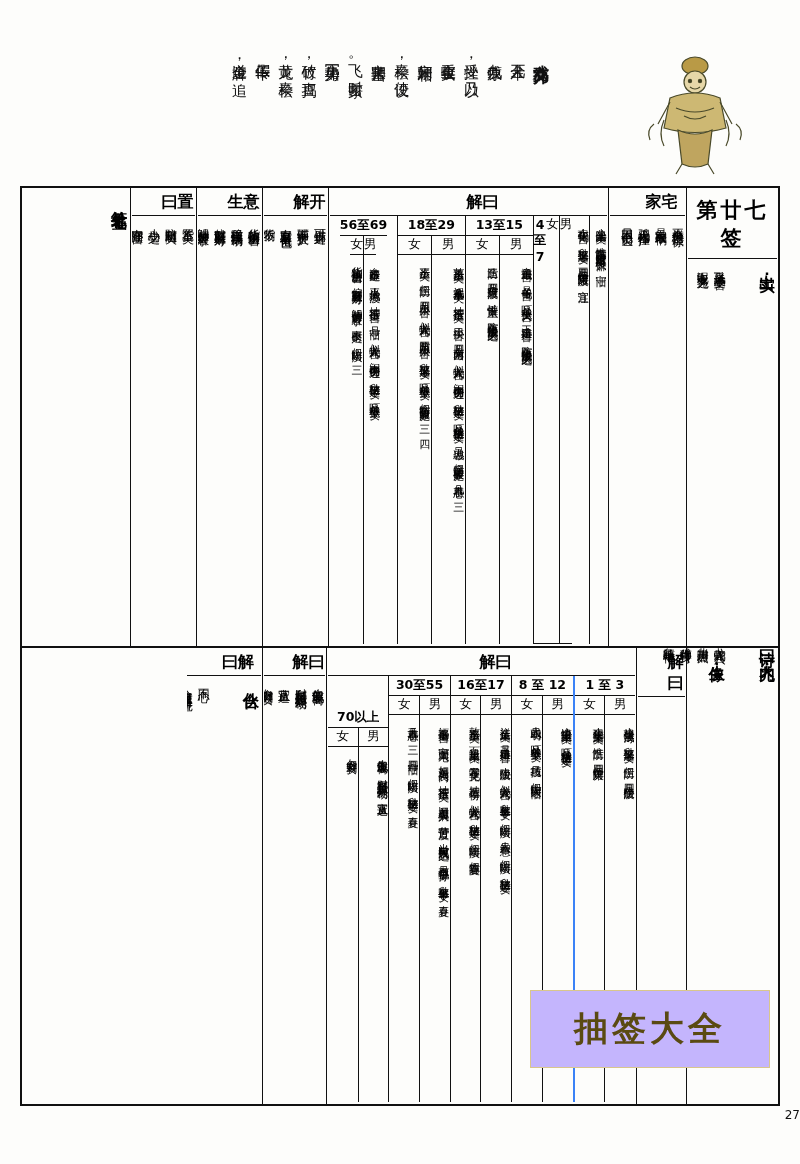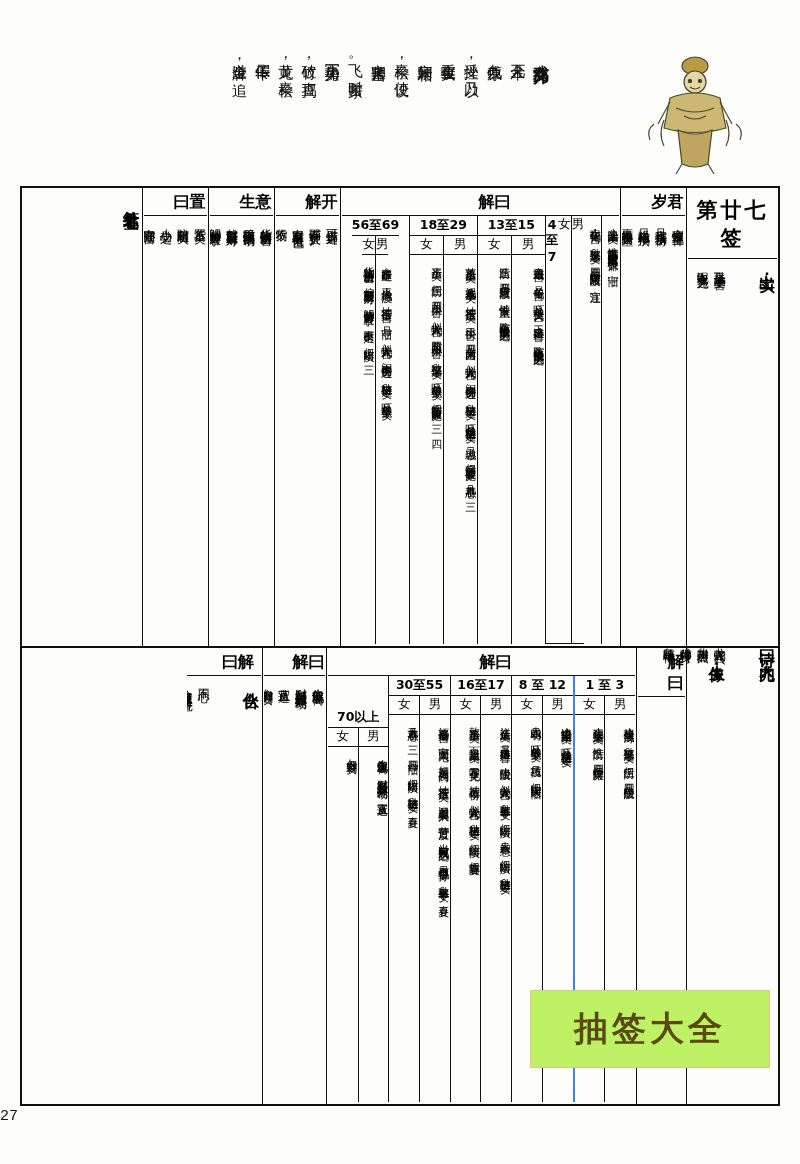--- a/index.html
+++ b/index.html
@@ -105,37 +105,36 @@
 
   .twocol { display: flex; flex-direction: row-reverse; flex: 1; }
   .twocol > div { flex: 1; display: flex; flex-direction: row-reverse; justify-content: flex-start; padding: 3px 1px; overflow: hidden; }
   .twocol > div:first-child { border-left: 1px solid #111; }
 
   
   #banner {
     position: absolute;
     left: 530px; top: 990px;
     width: 240px; height: 78px;
-    background: #bef264;
+    background: #c4b5fd;
     border: 1px solid #d9c68c;
     display: flex; align-items: center; justify-content: center;
   }
   #banner span {
     font-size: 34px;
     font-weight: bold;
     color: #5a4a12;
     letter-spacing: 4px;
   }
   #pagenum {
     position: absolute;
     left: 0; right: 0; top: 1108px;
-    text-align: left;
-    font-size: 15px;
+    text-align: right;
+    font-size: 12px;
     color: #111;
-    font-family: Liberation Mono, monospace;
   }
 </style>
 </head>
 <body>
 
 <div id="page">
 
   <div id="intro">
     <div class="v col title">戏文简介</div>
     <div class="v col">金兀术</div>
@@ -181,32 +180,32 @@
         <div class="stack">
           <div class="hdr big" style="padding:6px 0;">第廿七签</div>
           <div class="body">
             <div class="v col-t med">出实：</div>
             <div class="v col-t sm">岳飞风波亭受害</div>
             <div class="v col-t sm">泥中取禽之兆</div>
           </div>
         </div>
       </div>
 
-
-      <div class="cell" style="width:66px;">
-        <div class="stack">
-          <div class="hdr med">岁君</div>
-          <div class="body">
-            <div class="v col-t sm">家舍惶惶主不祥</div>
-            <div class="v col-t sm">且宜作福永祈祷</div>
-            <div class="v col-t sm">只缘先祖作祸殃</div>
-            <div class="v col-t sm">更答家门香火堂</div>
-          </div>
-        </div>
-      </div>
+      <div class="cell" style="width:78px;">
+        <div class="stack">
+          <div class="hdr med">家宅</div>
+          <div class="body">
+            <div class="v col-t sm">不祥值梦已虚惊</div>
+            <div class="v col-t sm">是家神来取祸</div>
+            <div class="v col-t sm">鸡犬无端作怪声</div>
+            <div class="v col-t sm">只因不记旧亡灵</div>
+          </div>
+        </div>
+      </div>
+
 
       <div class="cell" style="width:280px;">
         <div class="stack">
           <div class="hdr med">解曰</div>
           <div style="display:flex;flex-direction:row-reverse;flex:1;">
 
             <div style="flex:1;display:flex;flex-direction:row;border-left:1px solid #111;">
               <div class="agehdr">4 至 7</div>
               <div class="mf">
                   <div>男</div>

